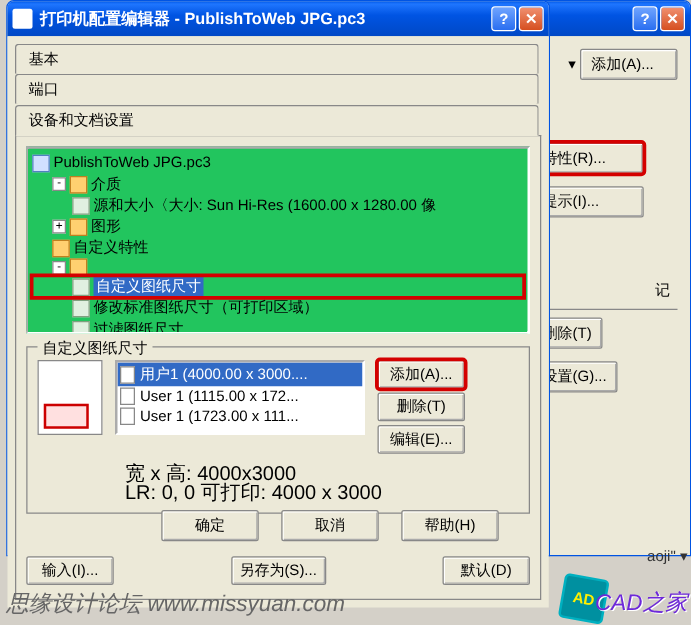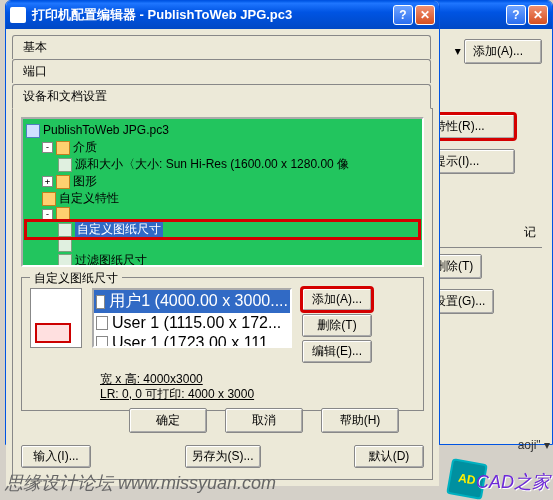--- a/index.html
+++ b/index.html
@@ -26,27 +26,27 @@
 .tree-icon.leaf { background: #e0f0e0; border-color: #80a080; }
 .tree-label { display: inline-block; }
 .tree-selected { background: #316ac5; color: #fff; padding: 0 2px; }
 .ind1 { padding-left: 16px; }
 .ind2 { padding-left: 32px; }
 .groupbox { border: 1px solid #888; margin-top: 10px; padding: 10px 8px 8px; position: relative; }
 .group-title { position: absolute; top: -8px; left: 8px; background: #ece9d8; padding: 0 4px; }
 .group-inner { display: flex; gap: 10px; }
 .paper-icon { width: 52px; height: 60px; background: #fff; border: 1px solid #888; position: relative; }
 .paper-icon::after { content: ""; position: absolute; left: 4px; bottom: 4px; width: 32px; height: 16px; border: 2px solid #c00; background: #ffe0e0; }
-.listbox { width: 200px; height: 60px; border: 2px inset #fff; background: #fff; overflow: auto; font-size: 16px; }
+.listbox { width: 200px; height: 60px; border: 2px inset #fff; background: #fff; overflow: auto; font-size: 12px; }
 .list-row { display: flex; align-items: center; padding: 1px 2px; white-space: nowrap; }
 .list-row .li-icon { width: 12px; height: 14px; border: 1px solid #888; background: #fff; margin-right: 4px; display: inline-block; }
 .list-row.sel { background: #316ac5; color: #fff; }
 .btn { border: 1px solid #888; background: #ece9d8; padding: 2px 6px; min-width: 70px; text-align: center; font-size: 12px; cursor: default; display: inline-block; margin-bottom: 3px; border-radius: 2px; box-shadow: inset 1px 1px #fff, inset -1px -1px #aaa; }
 .btn-col { display: flex; flex-direction: column; }
-.info-text { margin-top: 6px; padding-left: 70px; font-size: 12px; line-height: 15px; text-decoration: underline; }
+.info-text { margin-top: 6px; padding-left: 70px; font-size: 16px; line-height: 15px; }
 .bottom-actions { position: absolute; bottom: 8px; left: 8px; right: 8px; display: flex; justify-content: space-between; }
 .dialog-buttons { position: absolute; bottom: 8px; right: 40px; display: flex; gap: 18px; }
 .dialog-buttons .btn { min-width: 78px; padding: 3px 8px; }
 .highlight-red { outline: 3px solid #d40000; outline-offset: -1px; }
 .bg-client { padding: 10px; }
 .bg-btn { border: 1px solid #888; background: #ece9d8; padding: 3px 8px; margin-bottom: 10px; display: block; width: 90px; text-align: left; font-size: 12px; border-radius: 2px; box-shadow: inset 1px 1px #fff, inset -1px -1px #aaa; }
 .bg-sep { height: 40px; }
 .watermark { position: absolute; left: 5px; bottom: 5px; font-size: 18px; color: #666; font-style: italic; }
 .logo-badge { position: absolute; right: 68px; bottom: 3px; width: 36px; height: 36px; background: #0090a0; transform: rotate(10deg); border-radius: 4px; display: flex; align-items: center; justify-content: center; color: #fff000; font-weight: bold; font-size: 12px; border: 2px solid #00b0c0; }
 .logo-text { position: absolute; right: 3px; bottom: 6px; font-size: 18px; font-weight: normal; font-style: italic; color: #6d28d9; text-shadow: 1px 1px #fff; }
@@ -121,20 +121,21 @@
         <div class="tree-row ind1">
             <span class="tree-toggle">-</span>
             <span class="tree-icon"></span>
           </div>
         <div class="tree-row ind2 highlight-red">
             <span class="tree-icon leaf"></span>
             <span class="tree-label tree-selected">自定义图纸尺寸</span>
           </div>
         <div class="tree-row ind2">
             <span class="tree-icon leaf"></span>
+            <span class="tree-label">修改标准图纸尺寸（可打印区域）</span>
           </div>
         <div class="tree-row ind2">
             <span class="tree-icon leaf"></span>
             <span class="tree-label">过滤图纸尺寸</span>
           </div>
 
       </div>
 
       <div class="groupbox">
         <span class="group-title">自定义图纸尺寸</span>

